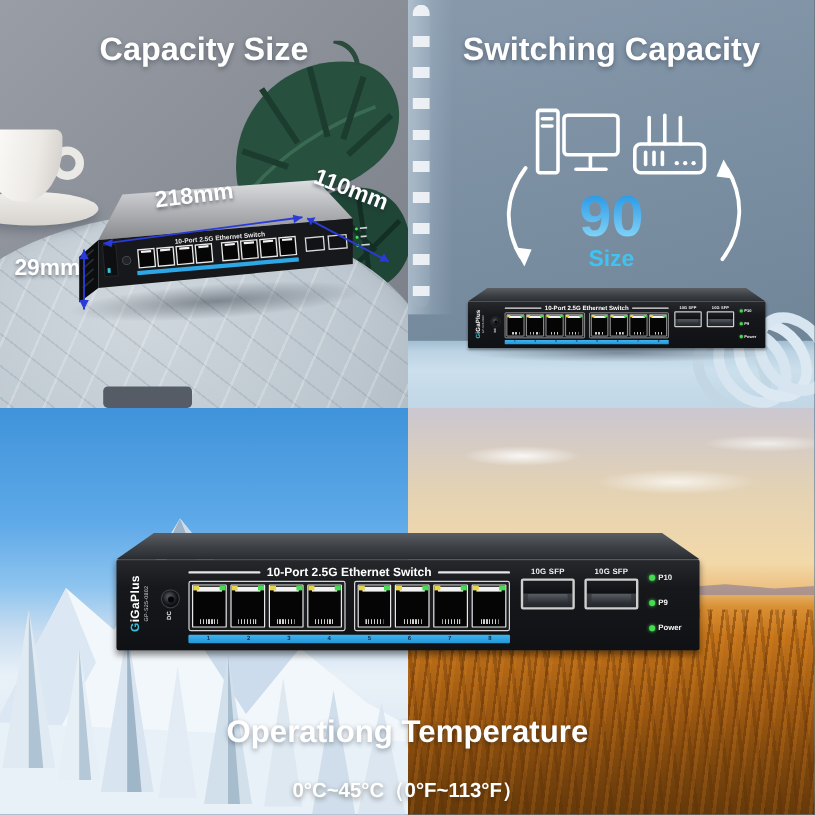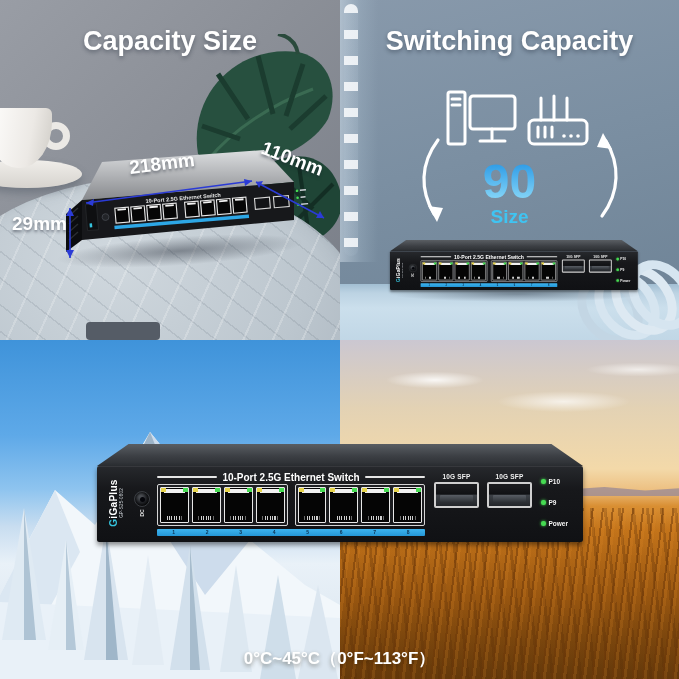--- a/index.html
+++ b/index.html
@@ -557,16 +557,17 @@
               </div>
             <div class="led-row">
                 <i class="dot"></i>
                 <span>Power</span>
               </div>
           </div>
         </div>
       </div>
     </div>
 
+    <h2 class="title bottom-title">Operationg Temperature</h2>
     <div class="bottom-range">0°C~45°C（0°F~113°F）</div>
   </section>
 
 </div>
 
 </body></html>

